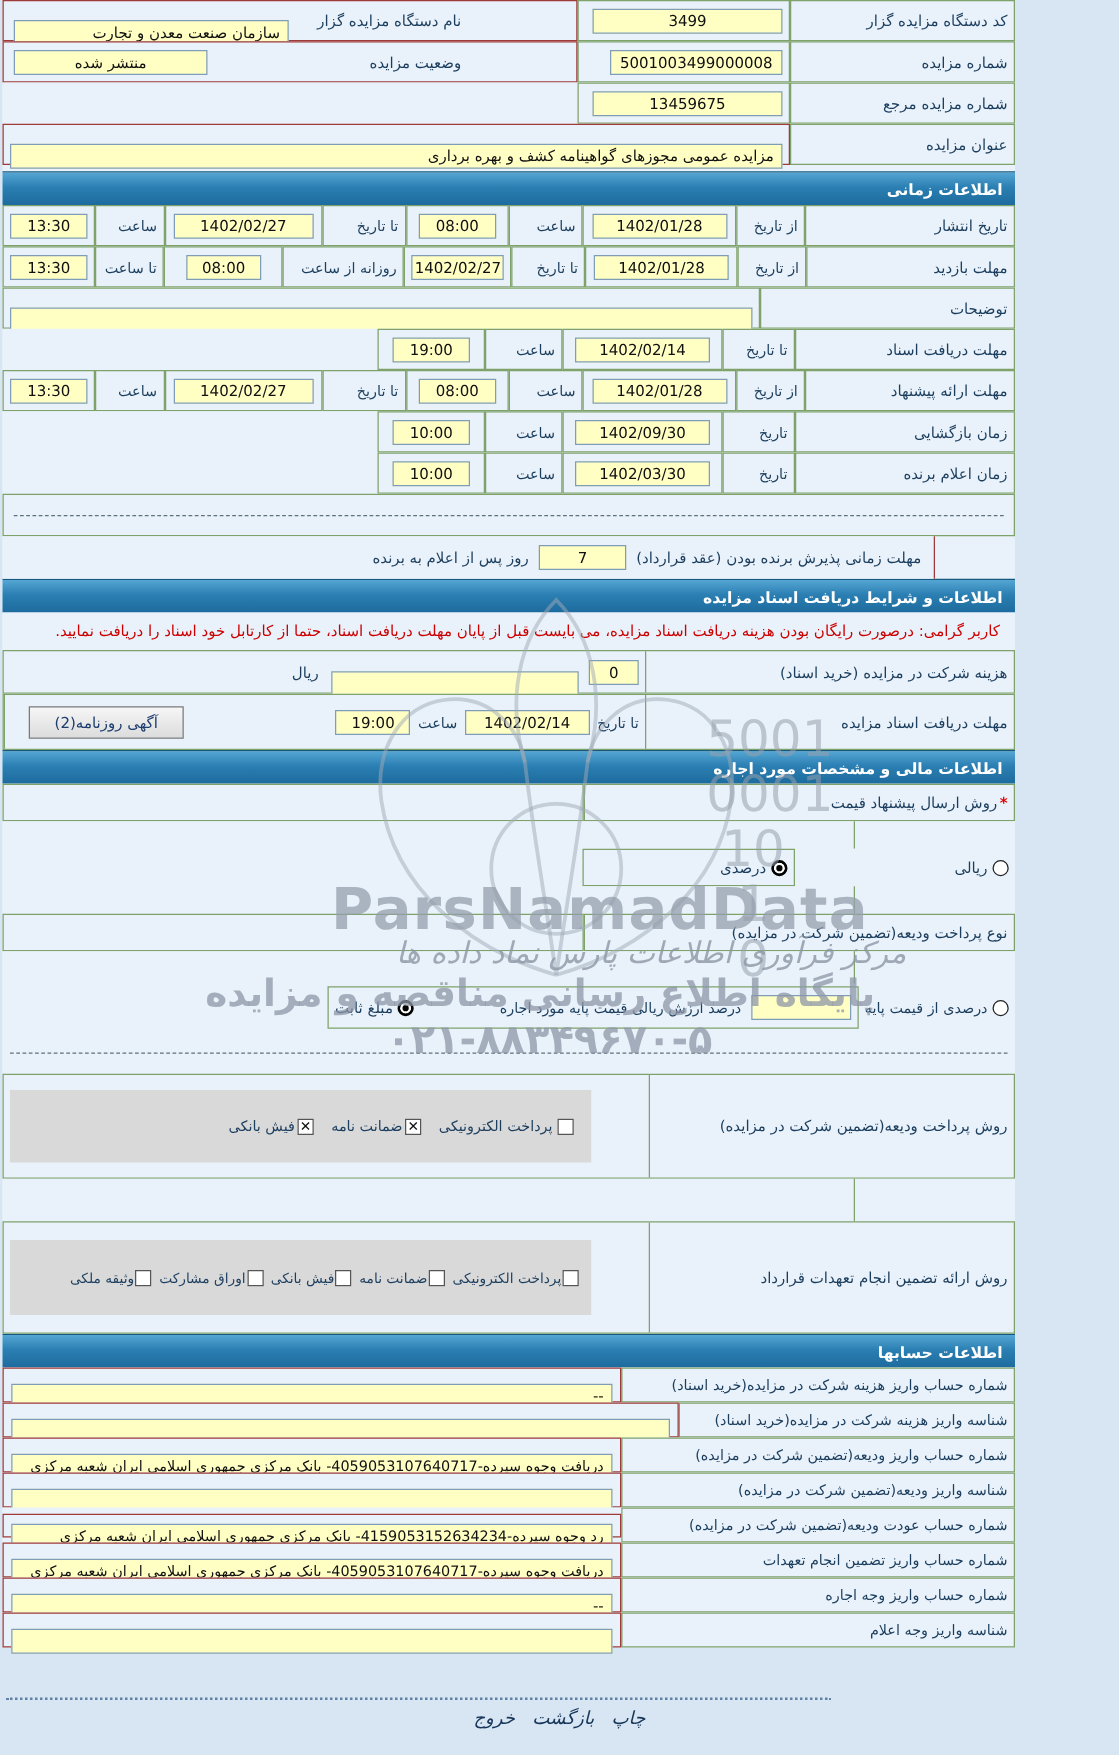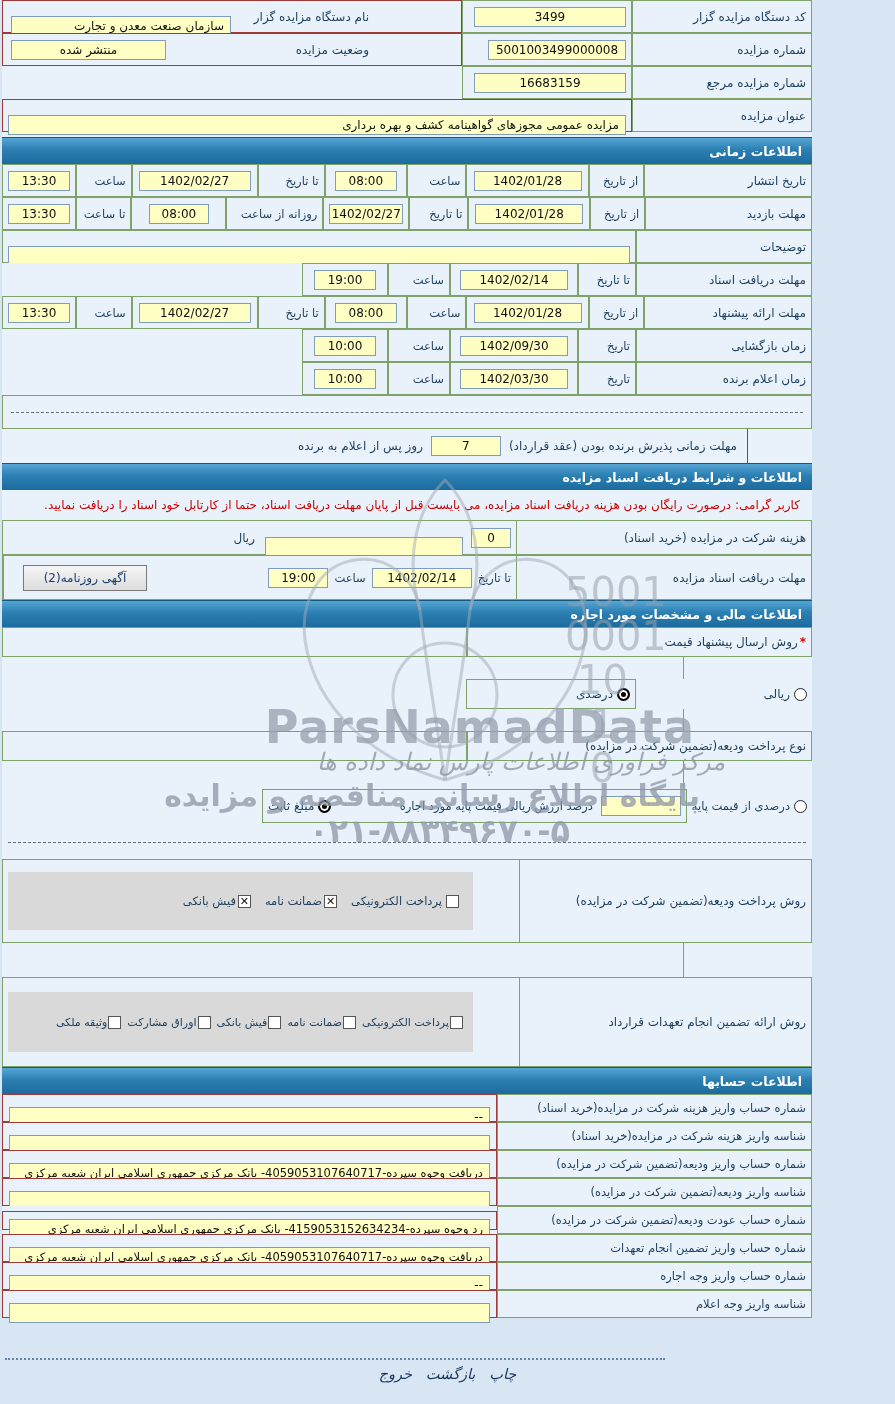--- a/index.html
+++ b/index.html
@@ -93,21 +93,21 @@
     <div class="cell m" style="flex:1; height:33px; padding-right:92px">
       <div class="lbl" style="width:138px">وضعیت مزایده</div>
       <div style="flex:1"></div>
       <div class="tin" style="width:155px; margin-left:3px">منتشر شده</div>
     </div>
   </div>
 
   <div class="row" style="height:33px">
     <div class="cell g lbl" style="width:180px">شماره مزایده مرجع</div>
     <div class="cell g" style="width:170px">
-      <div class="tin num" style="width:152px">16683159</div>
+      <div class="tin num" style="width:152px">13459675</div>
     </div>
     <div style="flex:1"></div>
   </div>
 
   <div class="row" style="height:33px">
     <div class="cell g lbl" style="width:180px">عنوان مزایده</div>
     <div class="cell m" style="flex:1; height:33px">
       <div class="tin rt" style="flex:1">مزایده عمومی مجوزهای گواهینامه کشف و بهره برداری</div>
     </div>
   </div>
@@ -148,21 +148,21 @@
     <div class="cell g" style="width:100px; justify-content:center">
       <div class="tin num" style="width:60px">08:00</div>
     </div>
     <div class="cell g sm lbl" style="width:58px">تا ساعت</div>
     <div class="cell g" style="flex:1; justify-content:flex-end">
       <div class="tin num" style="width:62px">13:30</div>
     </div>
   </div>
 
   <div class="row" style="height:33px">
-    <div class="cell g lbl" style="width:176px">توضیحات</div>
+    <div class="cell g lbl" style="width:204px">توضیحات</div>
     <div class="cell g" style="flex:1">
       <div class="tin rt" style="flex:1"></div>
     </div>
   </div>
 
   <div class="row" style="height:33px">
     <div class="cell g lbl" style="width:176px">مهلت دریافت اسناد</div>
     <div class="cell g sm lbl" style="width:58px">تا تاریخ</div>
     <div class="cell g" style="width:128px; justify-content:center">
       <div class="tin num" style="width:108px">1402/02/14</div>
@@ -363,21 +363,21 @@
 
   <div class="bar">اطلاعات حسابها</div>
 
   <div class="row" style="height:28px">
     <div class="cell g lbl" style="width:315px; height:100%; font-size:11.5px">شماره حساب واریز هزینه شرکت در مزایده(خرید اسناد)</div>
     <div class="cell m" style="flex:1; height:28px; padding:2px 6px">
       <div class="tin rt num" style="flex:1">--</div>
     </div>
   </div>
   <div class="row" style="height:28px">
-    <div class="cell g lbl" style="width:315px; height:100%; font-size:11.5px">شناسه واریز هزینه شرکت در مزایده(خرید اسناد)</div>
+    <div class="cell g lbl" style="width:269px; height:100%; font-size:11.5px">شناسه واریز هزینه شرکت در مزایده(خرید اسناد)</div>
     <div class="cell m" style="flex:1; height:28px; padding:2px 6px">
       <div class="tin rt" style="flex:1"></div>
     </div>
   </div>
   <div class="row" style="height:28px">
     <div class="cell g lbl" style="width:315px; height:100%; font-size:11.5px">شماره حساب واریز ودیعه(تضمین شرکت در مزایده)</div>
     <div class="cell m" style="flex:1; height:28px; padding:2px 6px">
       <div class="tin rt" style="flex:1; font-size:11.5px">دریافت وجوه سپرده-4059053107640717- بانک مرکزی جمهوری اسلامی ایران شعبه مرکزی</div>
     </div>
   </div>

